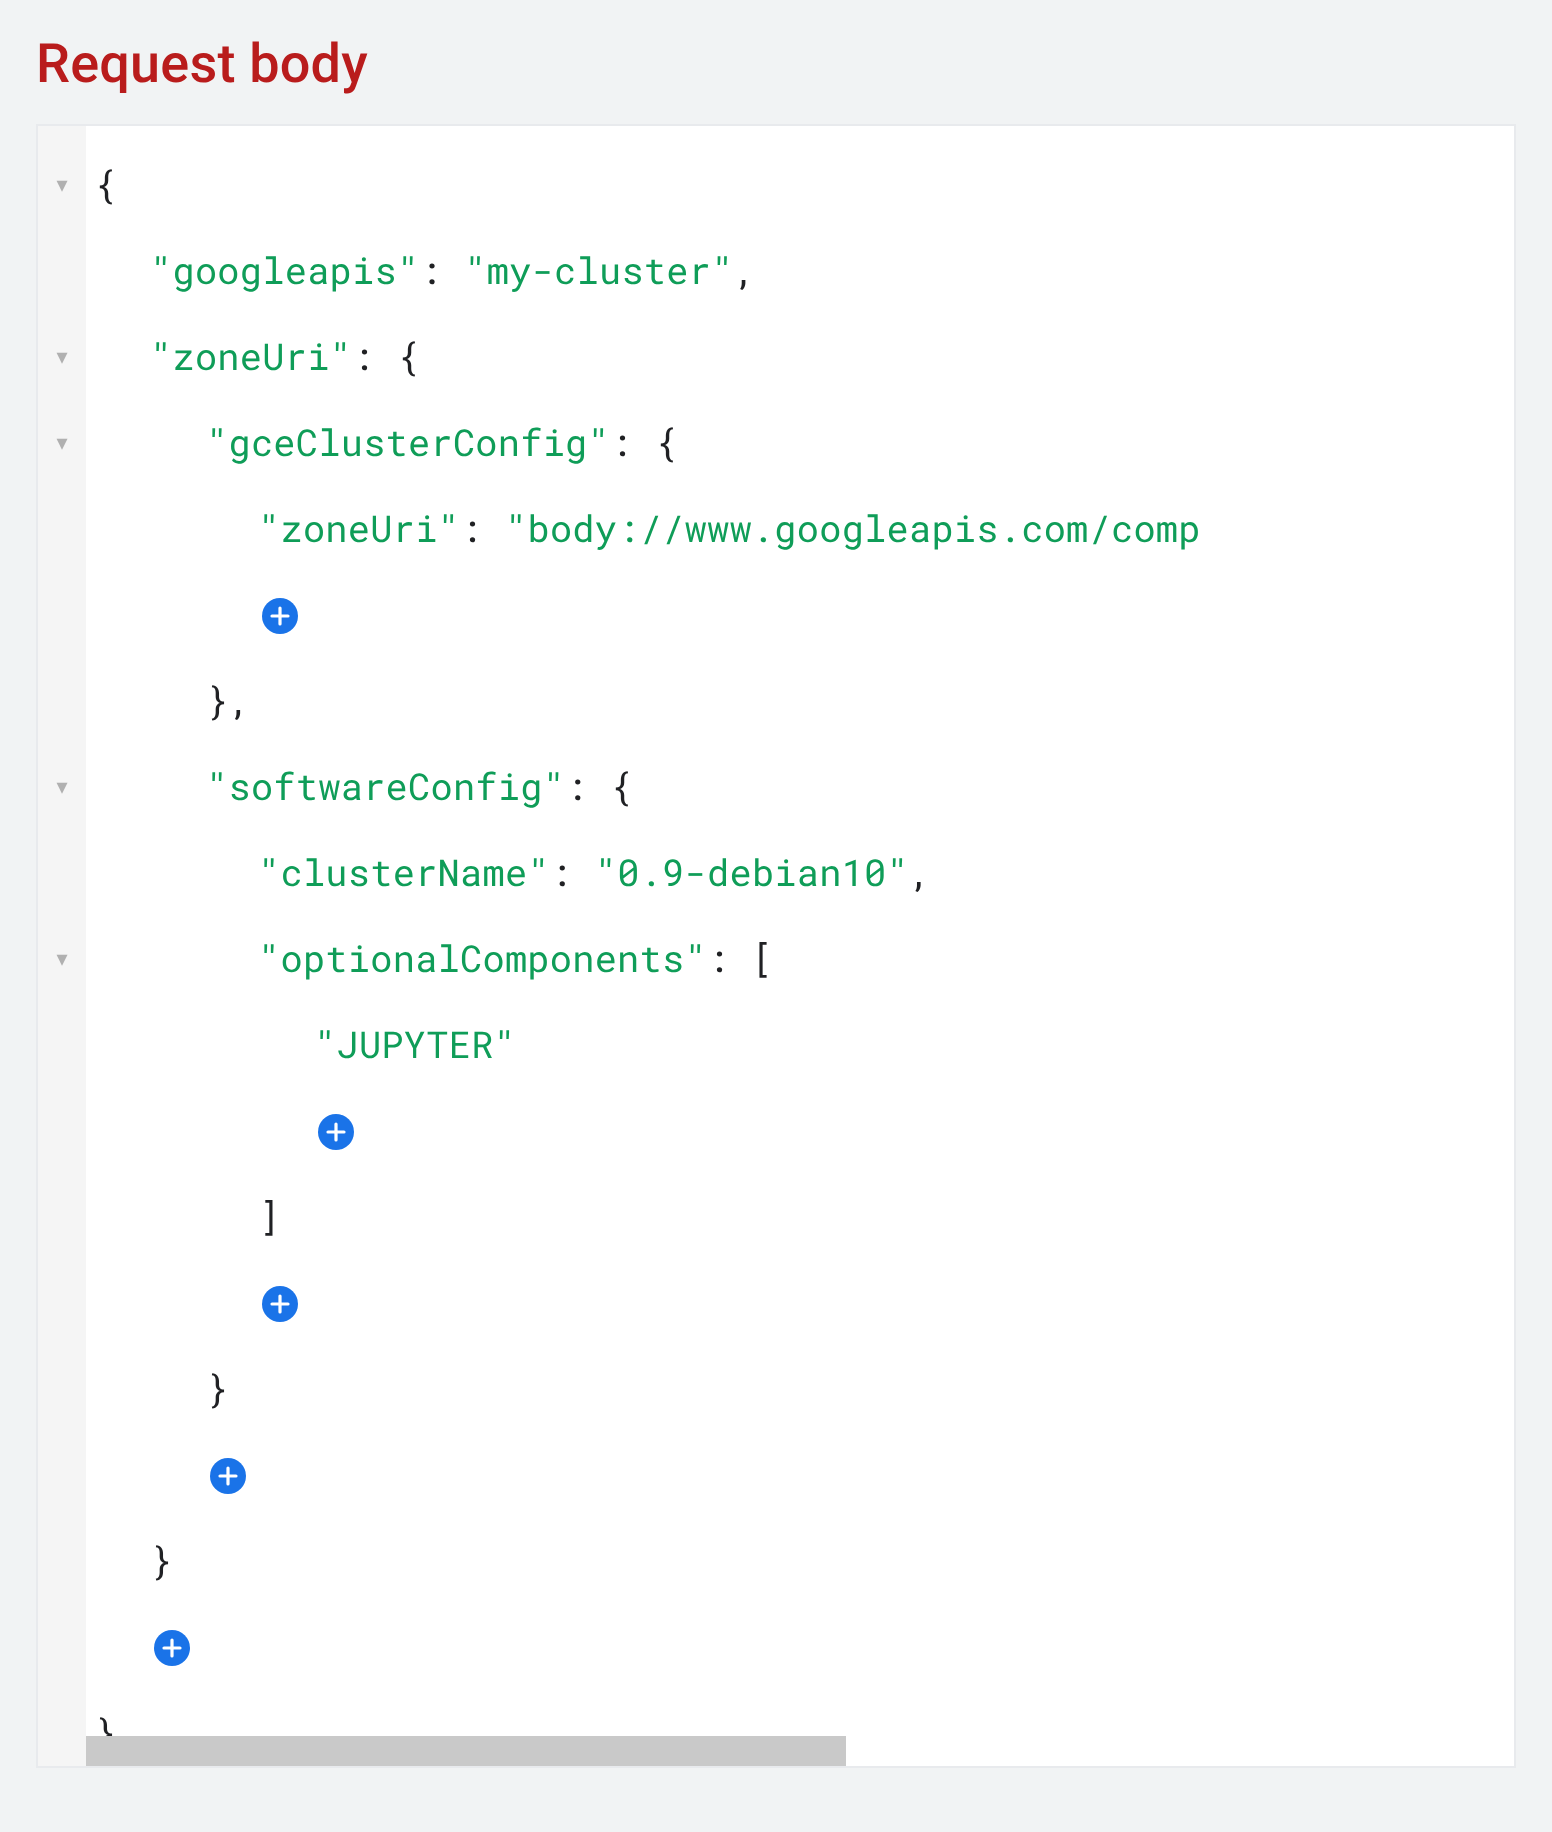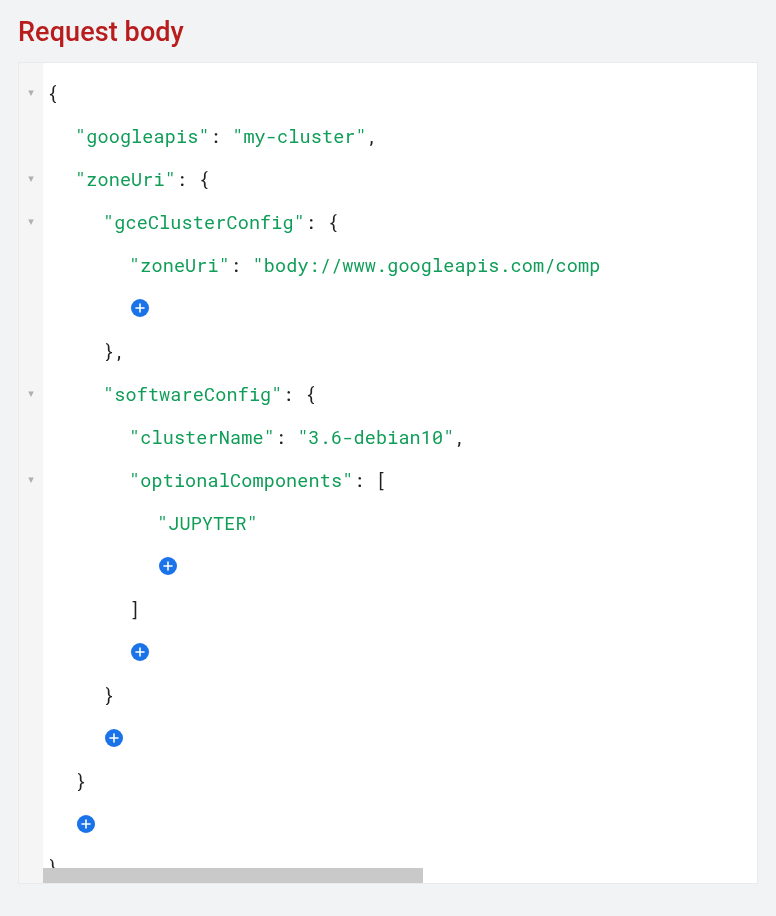--- a/index.html
+++ b/index.html
@@ -137,21 +137,21 @@
     <div class="line ind3"><span class="str"><span>"</span><span>zoneUri</span><span>"</span></span><span class="punc">: </span><span class="str"><span>"</span><span>body://www.googleapis.com/comp</span></span></div>
 
     <div class="line ind3"><span class="add-btn"><svg width="10" height="10" viewBox="0 0 10 10">
             <path d="M5 1v8M1 5h8" stroke="#fff" stroke-width="1.6" stroke-linecap="round"></path>
           </svg></span></div>
 
     <div class="line ind2"><span class="punc">},</span></div>
 
     <div class="line ind2"><span class="str"><span>"</span><span>softwareConfig</span><span>"</span></span><span class="punc">: </span><span class="punc">{</span></div>
 
-    <div class="line ind3"><span class="str"><span>"</span><span>clusterName</span><span>"</span></span><span class="punc">: </span><span class="str"><span>"</span><span>3.6-debian10</span><span>"</span></span><span class="punc">,</span></div>
+    <div class="line ind3"><span class="str"><span>"</span><span>clusterName</span><span>"</span></span><span class="punc">: </span><span class="str"><span>"</span><span>0.9-debian10</span><span>"</span></span><span class="punc">,</span></div>
 
     <div class="line ind3"><span class="str"><span>"</span><span>optionalComponents</span><span>"</span></span><span class="punc">: </span><span class="punc">[</span></div>
 
     <div class="line ind4"><span class="str"><span>"</span><span>JUPYTER</span><span>"</span></span></div>
 
     <div class="line ind4"><span class="add-btn"><svg width="10" height="10" viewBox="0 0 10 10">
             <path d="M5 1v8M1 5h8" stroke="#fff" stroke-width="1.6" stroke-linecap="round"></path>
           </svg></span></div>
 
     <div class="line ind3"><span class="punc">]</span></div>

